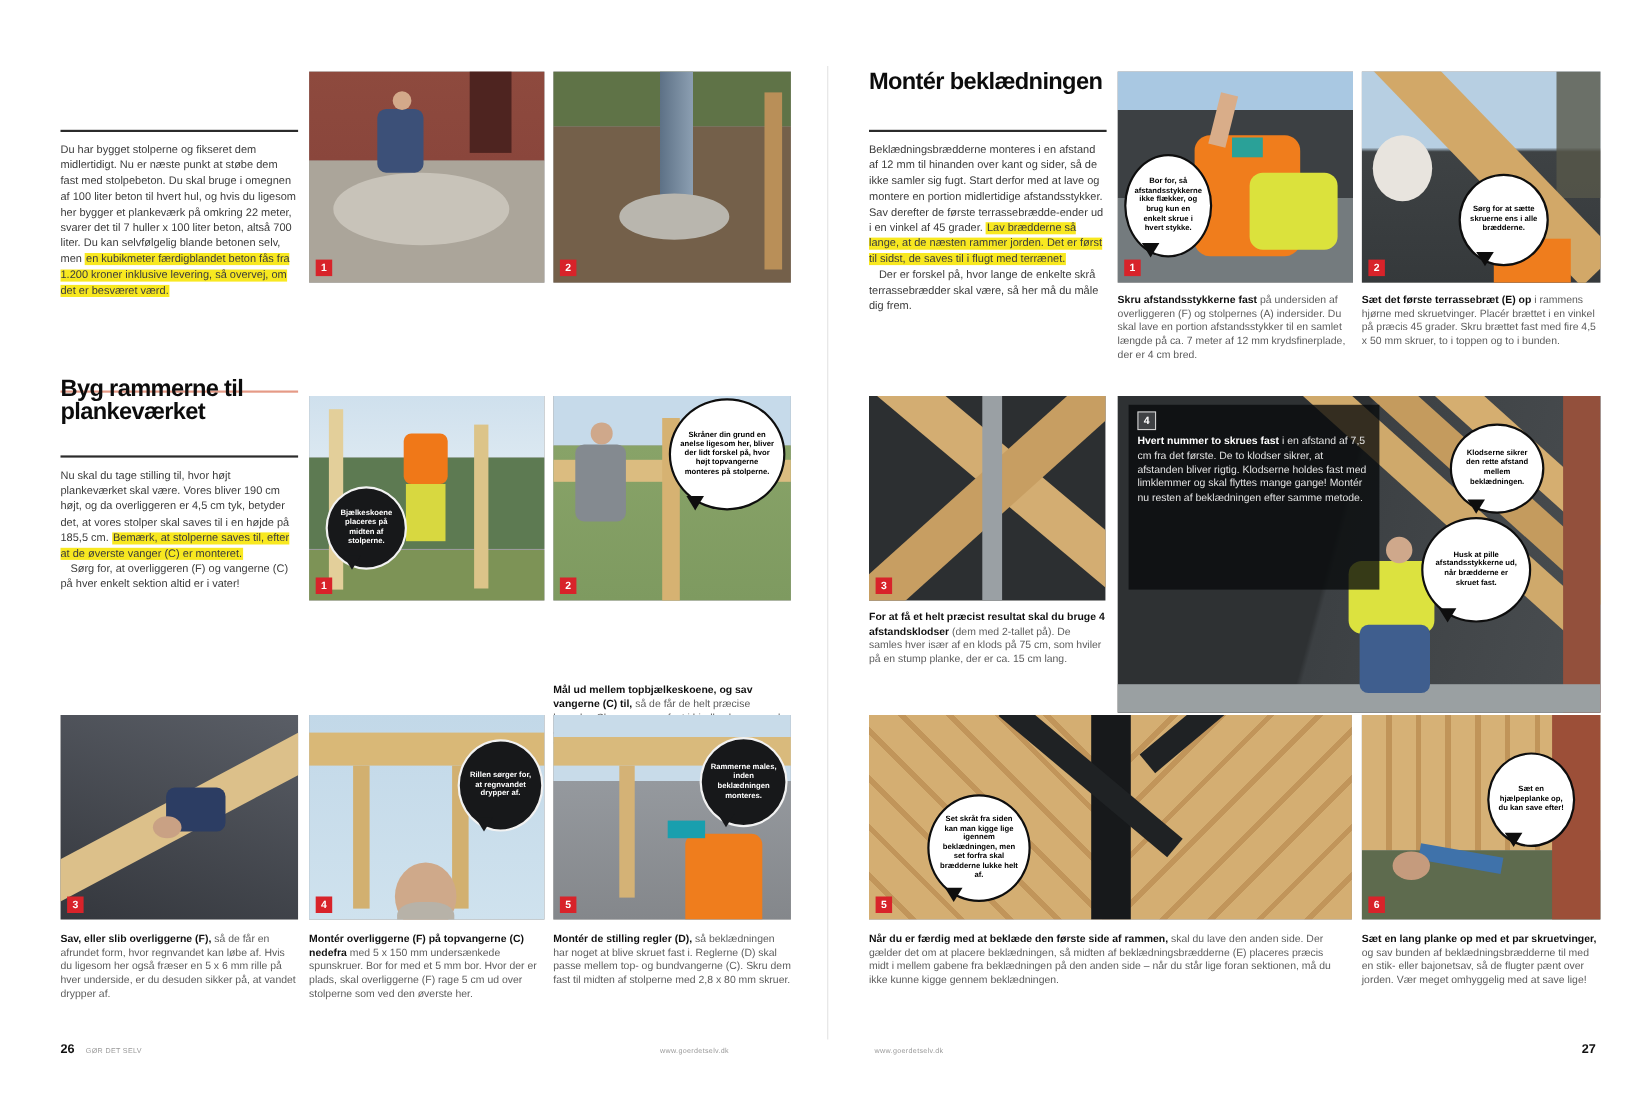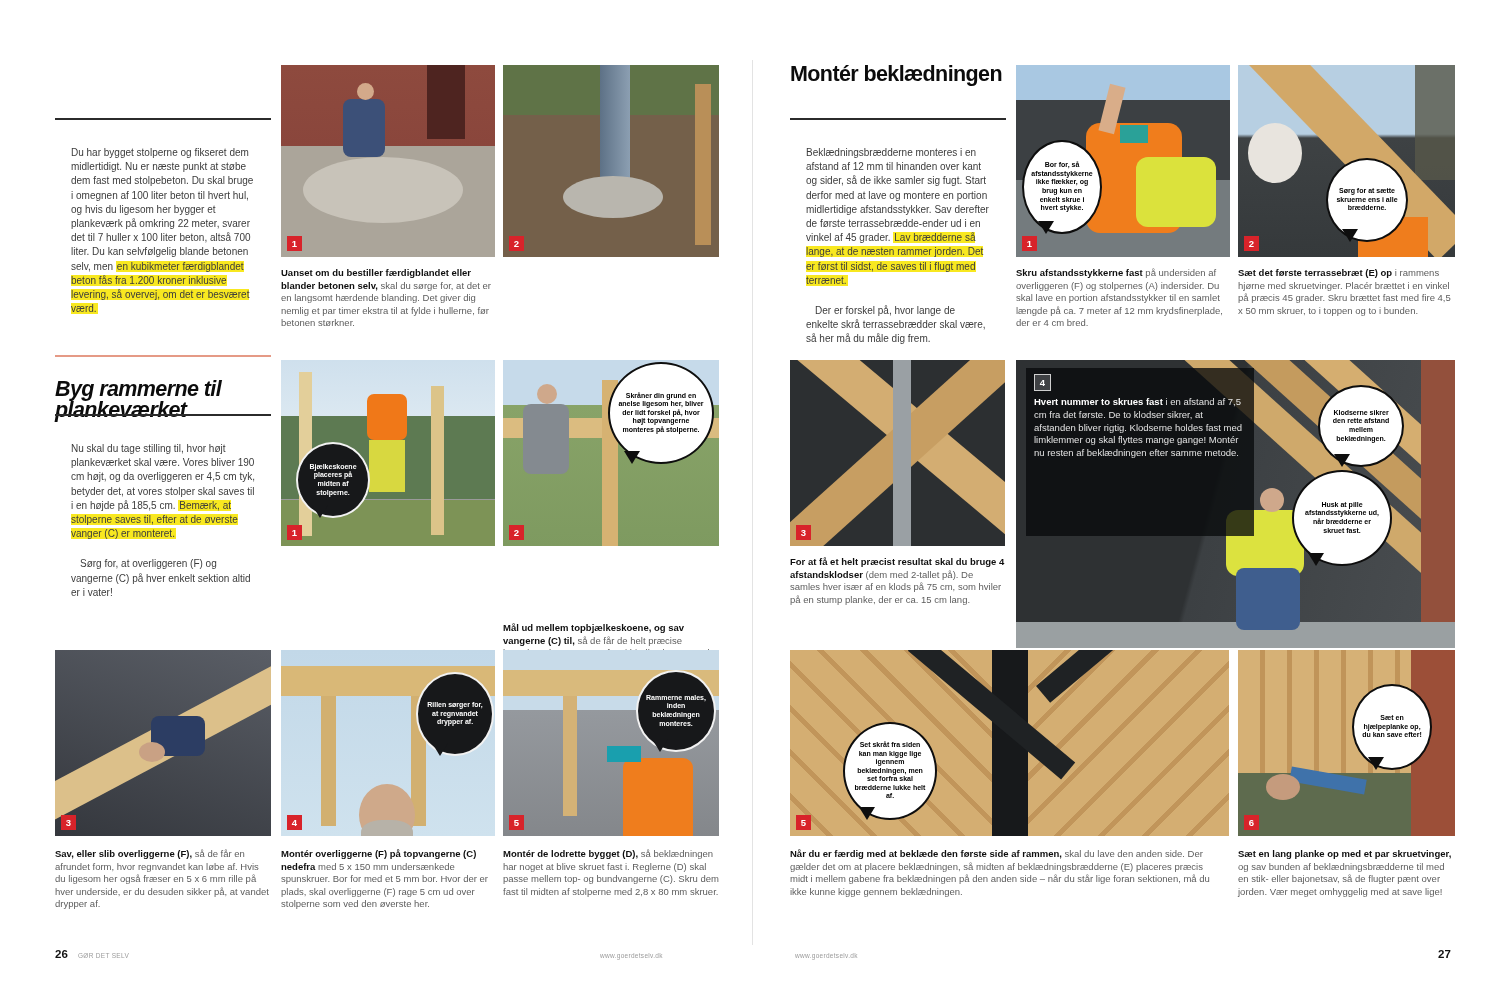--- a/index.html
+++ b/index.html
@@ -3,21 +3,21 @@
 <meta charset="utf-8">
 <style>
   html,body{margin:0;padding:0;background:#fff;}
   .canvas{position:relative;width:1500px;height:1000px;background:#fff;
     font-family:"Liberation Sans",sans-serif;overflow:hidden;}
   .abs{position:absolute;}
   .h{font-weight:800;font-size:21.5px;line-height:21px;letter-spacing:-0.6px;color:#0c0c0c;}
   .rule{border-top:2px solid #2b2b2b;}
   .sep{background:#e59a86;height:2px;}
   .body{font-size:10px;line-height:14.2px;color:#3b3b3b;}
-  .body p{margin:16px;}
+  .body p{margin:0;}
   .body p+p{text-indent:9px;}
   .hl{background:#f8e820;padding:0 1px;}
   .cap{font-size:9.5px;line-height:12.6px;color:#5c5c5c;}
   .cap b{color:#0f0f0f;}
   .capw{font-size:9.5px;line-height:12.8px;color:#e3e3e3;}
   .capw b{color:#ffffff;}
   .badge{width:15px;height:15px;background:#d8232a;color:#fff;font-size:9.5px;font-weight:700;
     display:flex;align-items:center;justify-content:center;z-index:6;}
   .badge.dark{background:#3f4144;border:1px solid #cfcfcf;}
   .ph{overflow:hidden;background:#9a9a9a;}
@@ -41,21 +41,21 @@
 <div class="canvas">
 
   <div class="abs divider" style="left:752px;top:60px;height:885px;"></div>
 
   <div class="abs rule" style="left:55px;top:118px;width:216px;"></div>
   <div class="abs body" style="left:55px;top:130px;width:216px;">
     <p><span>Du har bygget stolperne og fikseret dem midlertidigt. Nu er næste punkt at støbe dem fast med stolpebeton. Du skal bruge i omegnen af 100 liter beton til hvert hul, og hvis du ligesom her bygger et plankeværk på omkring 22 meter, svarer det til 7 huller x 100 liter beton, altså 700 liter. Du kan selvfølgelig blande betonen selv, men </span><span class="hl">en kubikmeter færdigblandet beton fås fra 1.200 kroner inklusive levering, så overvej, om det er besværet værd.</span></p>
   </div>
 
   <div class="abs sep" style="left:55px;top:355px;width:216px;"></div>
-  <div class="abs h" style="left:55px;top:379px;width:216px;font-style:italic;">Byg rammerne til plankeværket</div>
+  <div class="abs h" style="left:55px;top:343px;width:216px;">Byg rammerne til plankeværket</div>
   <div class="abs rule" style="left:55px;top:414px;width:216px;"></div>
   <div class="abs body" style="left:55px;top:426px;width:216px;">
     <p><span>Nu skal du tage stilling til, hvor højt plankeværket skal være. Vores bliver 190 cm højt, og da overliggeren er 4,5 cm tyk, betyder det, at vores stolper skal saves til i en højde på 185,5 cm. </span><span class="hl">Bemærk, at stolperne saves til, efter at de øverste vanger (C) er monteret.</span></p>
     <p>Sørg for, at overliggeren (F) og vangerne (C) på hver enkelt sektion altid er i vater!</p>
   </div>
 
   <div class="abs ph" style="left:281px;top:65px;width:214px;height:192px;">
     <div class="sh" style="left:0;top:0;width:100%;height:42%;background:linear-gradient(180deg,#8e4a3e,#8a463c);"></div>
     <div class="sh" style="right:14%;top:0;width:38px;height:74px;background:#4e2420;"></div>
     <div class="sh" style="left:0;top:42%;width:100%;height:58%;background:#aba59a;"></div>
@@ -64,23 +64,20 @@
     <div class="sh" style="left:76px;top:18px;width:17px;height:17px;background:#d3a98a;border-radius:50%;"></div>
     <div class="badge" style="position:absolute;left:6px;bottom:6px;">1</div>
   </div>
   <div class="abs ph" style="left:503px;top:65px;width:216px;height:192px;">
     <div class="sh" style="left:0;top:0;width:100%;height:26%;background:#5f7347;"></div>
     <div class="sh" style="left:0;top:26%;width:100%;height:74%;background:#74604a;"></div>
     <div class="sh" style="left:45%;top:0;width:30px;height:70%;background:linear-gradient(90deg,#5d7186,#8c9fb2);"></div>
     <div class="sh" style="left:28%;top:58%;width:100px;height:42px;background:#b9b6ae;border-radius:50%;"></div>
     <div class="sh" style="right:8px;top:10%;width:16px;height:84%;background:#b98f58;"></div>
     <div class="badge" style="position:absolute;left:6px;bottom:6px;">2</div>
-  </div>
-  <div class="abs cap" style="left:281px;top:267px;width:214px;">
-    <b>Uanset om du bestiller færdigblandet eller blander betonen selv,</b><span> skal du sørge for, at det er en langsomt hærdende blanding. Det giver dig nemlig et par timer ekstra til at fylde i hullerne, før betonen størkner.</span>
   </div>
 
   <div class="abs ph" style="left:281px;top:360px;width:214px;height:186px;">
     <div class="sh" style="left:0;top:0;width:100%;height:30%;background:linear-gradient(180deg,#cfe0ed,#dbe8f1);"></div>
     <div class="sh" style="left:0;top:30%;width:100%;height:45%;background:#5d7a52;"></div>
     <div class="sh" style="left:0;top:75%;width:100%;height:25%;background:#7d9356;"></div>
     <div class="sh" style="left:18px;top:12px;width:13px;height:88%;background:#e3cf9a;"></div>
     <div class="sh" style="left:150px;top:26px;width:13px;height:80%;background:#dcc489;"></div>
     <div class="sh" style="left:86px;top:34px;width:40px;height:46px;background:#f07818;border-radius:7px;"></div>
     <div class="sh" style="left:88px;top:80px;width:36px;height:52px;background:#d8d840;"></div>
@@ -124,21 +121,21 @@
     <div class="sh" style="left:104px;top:96px;width:34px;height:16px;background:#199fae;"></div>
     <div class="badge" style="position:absolute;left:6px;bottom:6px;">5</div>
   </div>
   <div class="abs cap" style="left:55px;top:848px;width:216px;">
     <b>Sav, eller slib overliggerne (F),</b><span> så de får en afrundet form, hvor regnvandet kan løbe af. Hvis du ligesom her også fræser en 5 x 6 mm rille på hver underside, er du desuden sikker på, at vandet drypper af.</span>
   </div>
   <div class="abs cap" style="left:281px;top:848px;width:214px;">
     <b>Montér overliggerne (F) på topvangerne (C) nedefra</b><span> med 5 x 150 mm undersænkede spunskruer. Bor for med et 5 mm bor. Hvor der er plads, skal overliggerne (F) rage 5 cm ud over stolperne som ved den øverste her.</span>
   </div>
   <div class="abs cap" style="left:503px;top:848px;width:216px;">
-    <b>Montér de lodrette bygget (D),</b><span> så beklædningen har noget at blive skruet fast i. Reglerne (D) skal passe mellem top- og bundvangerne (C). Skru dem fast til midten af stolperne med 2,8 x 80 mm skruer.</span>
+    <b>Montér de stilling regler (D),</b><span> så beklædningen har noget at blive skruet fast i. Reglerne (D) skal passe mellem top- og bundvangerne (C). Skru dem fast til midten af stolperne med 2,8 x 80 mm skruer.</span>
   </div>
 
   <div class="abs bubble bd" style="left:296px;top:442px;width:74px;height:76px;">Bjælkeskoene placeres på midten af stolperne.</div>
   <div class="abs bubble bl" style="left:608px;top:362px;width:106px;height:102px;">Skråner din grund en anelse ligesom her, bliver der lidt forskel på, hvor højt topvangerne monteres på stolperne.</div>
   <div class="abs bubble bd" style="left:416px;top:672px;width:78px;height:84px;">Rillen sørger for, at regnvandet drypper af.</div>
   <div class="abs bubble bd" style="left:636px;top:670px;width:80px;height:82px;">Rammerne males, inden beklædningen monteres.</div>
 
   <div class="abs h" style="left:790px;top:64px;width:216px;">Montér beklædningen</div>
   <div class="abs rule" style="left:790px;top:118px;width:216px;"></div>
   <div class="abs body" style="left:790px;top:130px;width:216px;">

